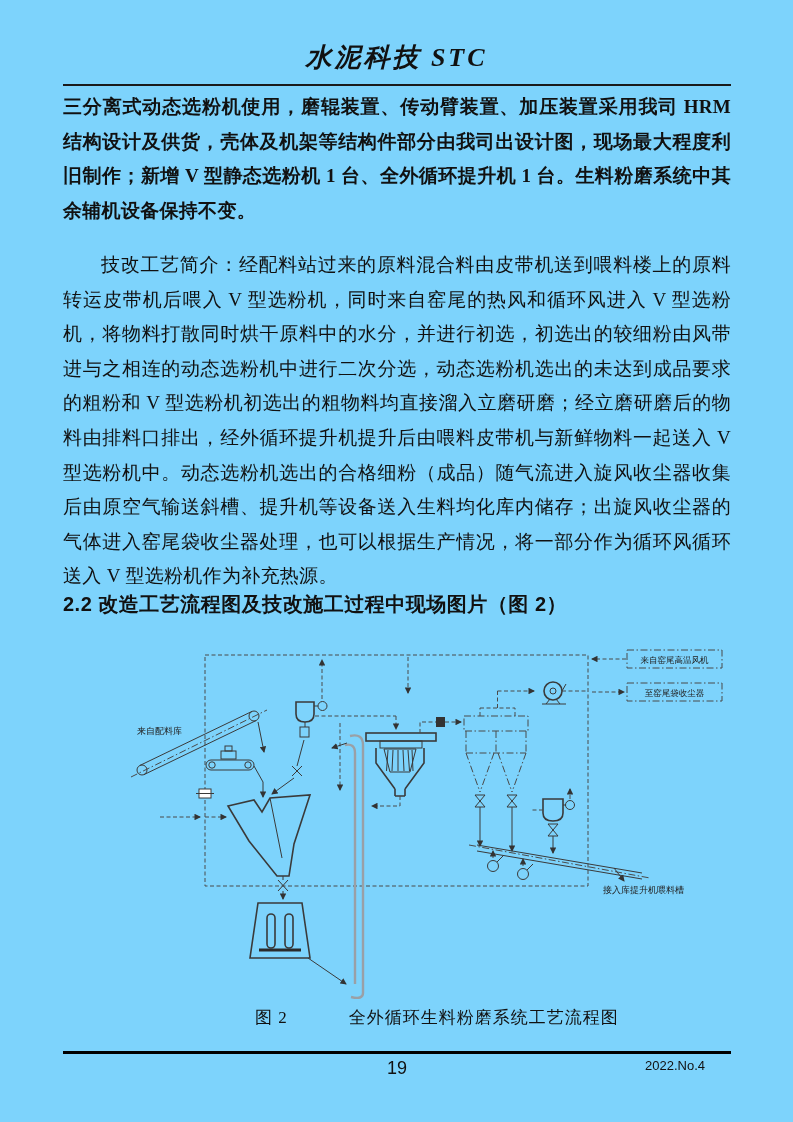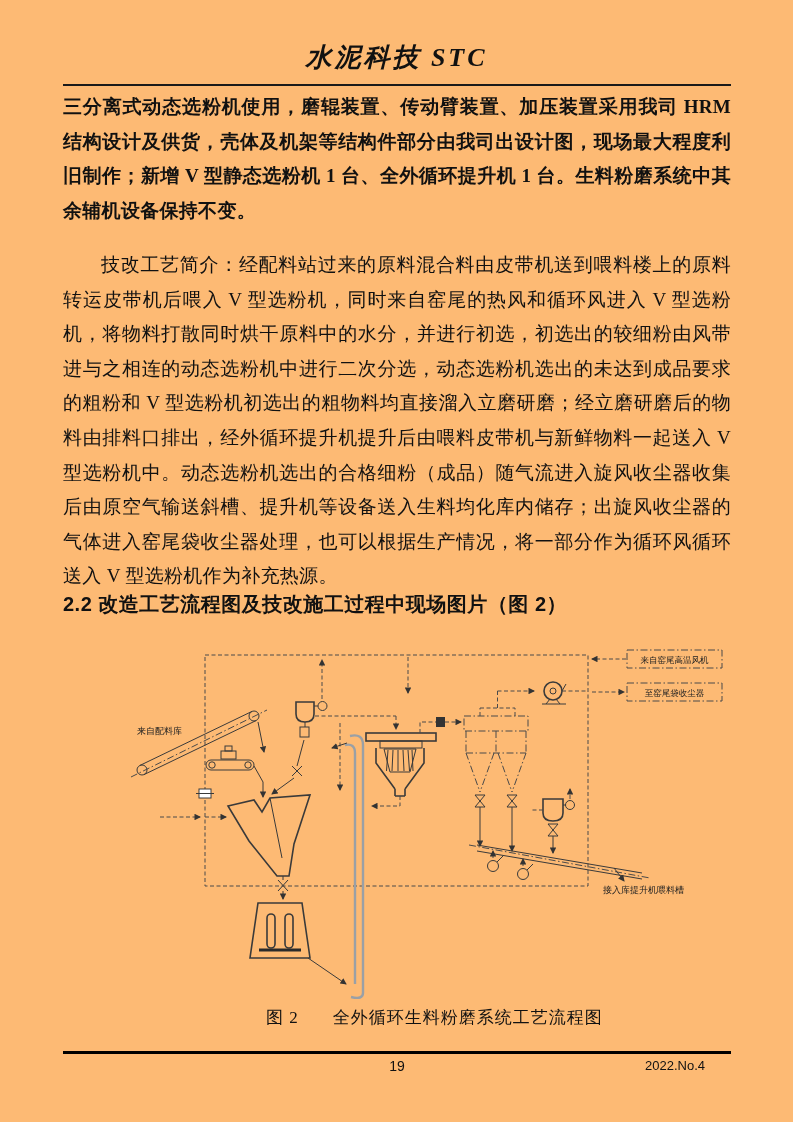--- a/index.html
+++ b/index.html
@@ -1,19 +1,19 @@
 <!DOCTYPE html>
 <html><head>
 <meta charset="utf-8">
 <style>
   html,body{margin:0;padding:0;background:#888;}
   .page{
     position:relative;
     width:793px;height:1122px;
-    background:#fdba74;
+    background:#7dd3fc;
     margin:0 auto;
     overflow:hidden;
     font-family:"Liberation Serif", serif;
     color:#111;
   }
   .journal-title{
     position:absolute;left:0;top:40px;width:100%;
     text-align:center;
     font-size:26px;font-weight:700;font-style:italic;
     letter-spacing:3px;
@@ -37,29 +37,29 @@
     font-weight:700;font-size:20px;
     letter-spacing:0.5px;
   }
   .diagram{
     position:absolute;left:110px;top:640px;width:640px;height:368px;
   }
   .diagram svg{display:block;width:640px;height:368px;}
   .figure-caption{
     position:absolute;left:255px;top:1006px;
     font-size:17px;letter-spacing:1px;
-    display:flex;gap:34px;margin-left:11px;
+    display:flex;gap:61px;
   }
   .footer-rule{
     position:absolute;left:63px;top:1051px;width:668px;height:3px;
     background:#000;
   }
   .footer-page{
     position:absolute;left:63px;top:1058px;width:668px;
-    text-align:center;font-size:14px;
+    text-align:center;font-size:18px;
     font-family:"Liberation Sans", sans-serif;
   }
   .footer-issue{
     position:absolute;right:88px;top:1058px;
     font-size:13px;
     font-family:"Liberation Sans", sans-serif;
   }
   
   .ln{stroke:#3a3a3a;stroke-width:1;fill:none;}
   .ln2{stroke:#3a3a3a;stroke-width:1.6;fill:none;}

